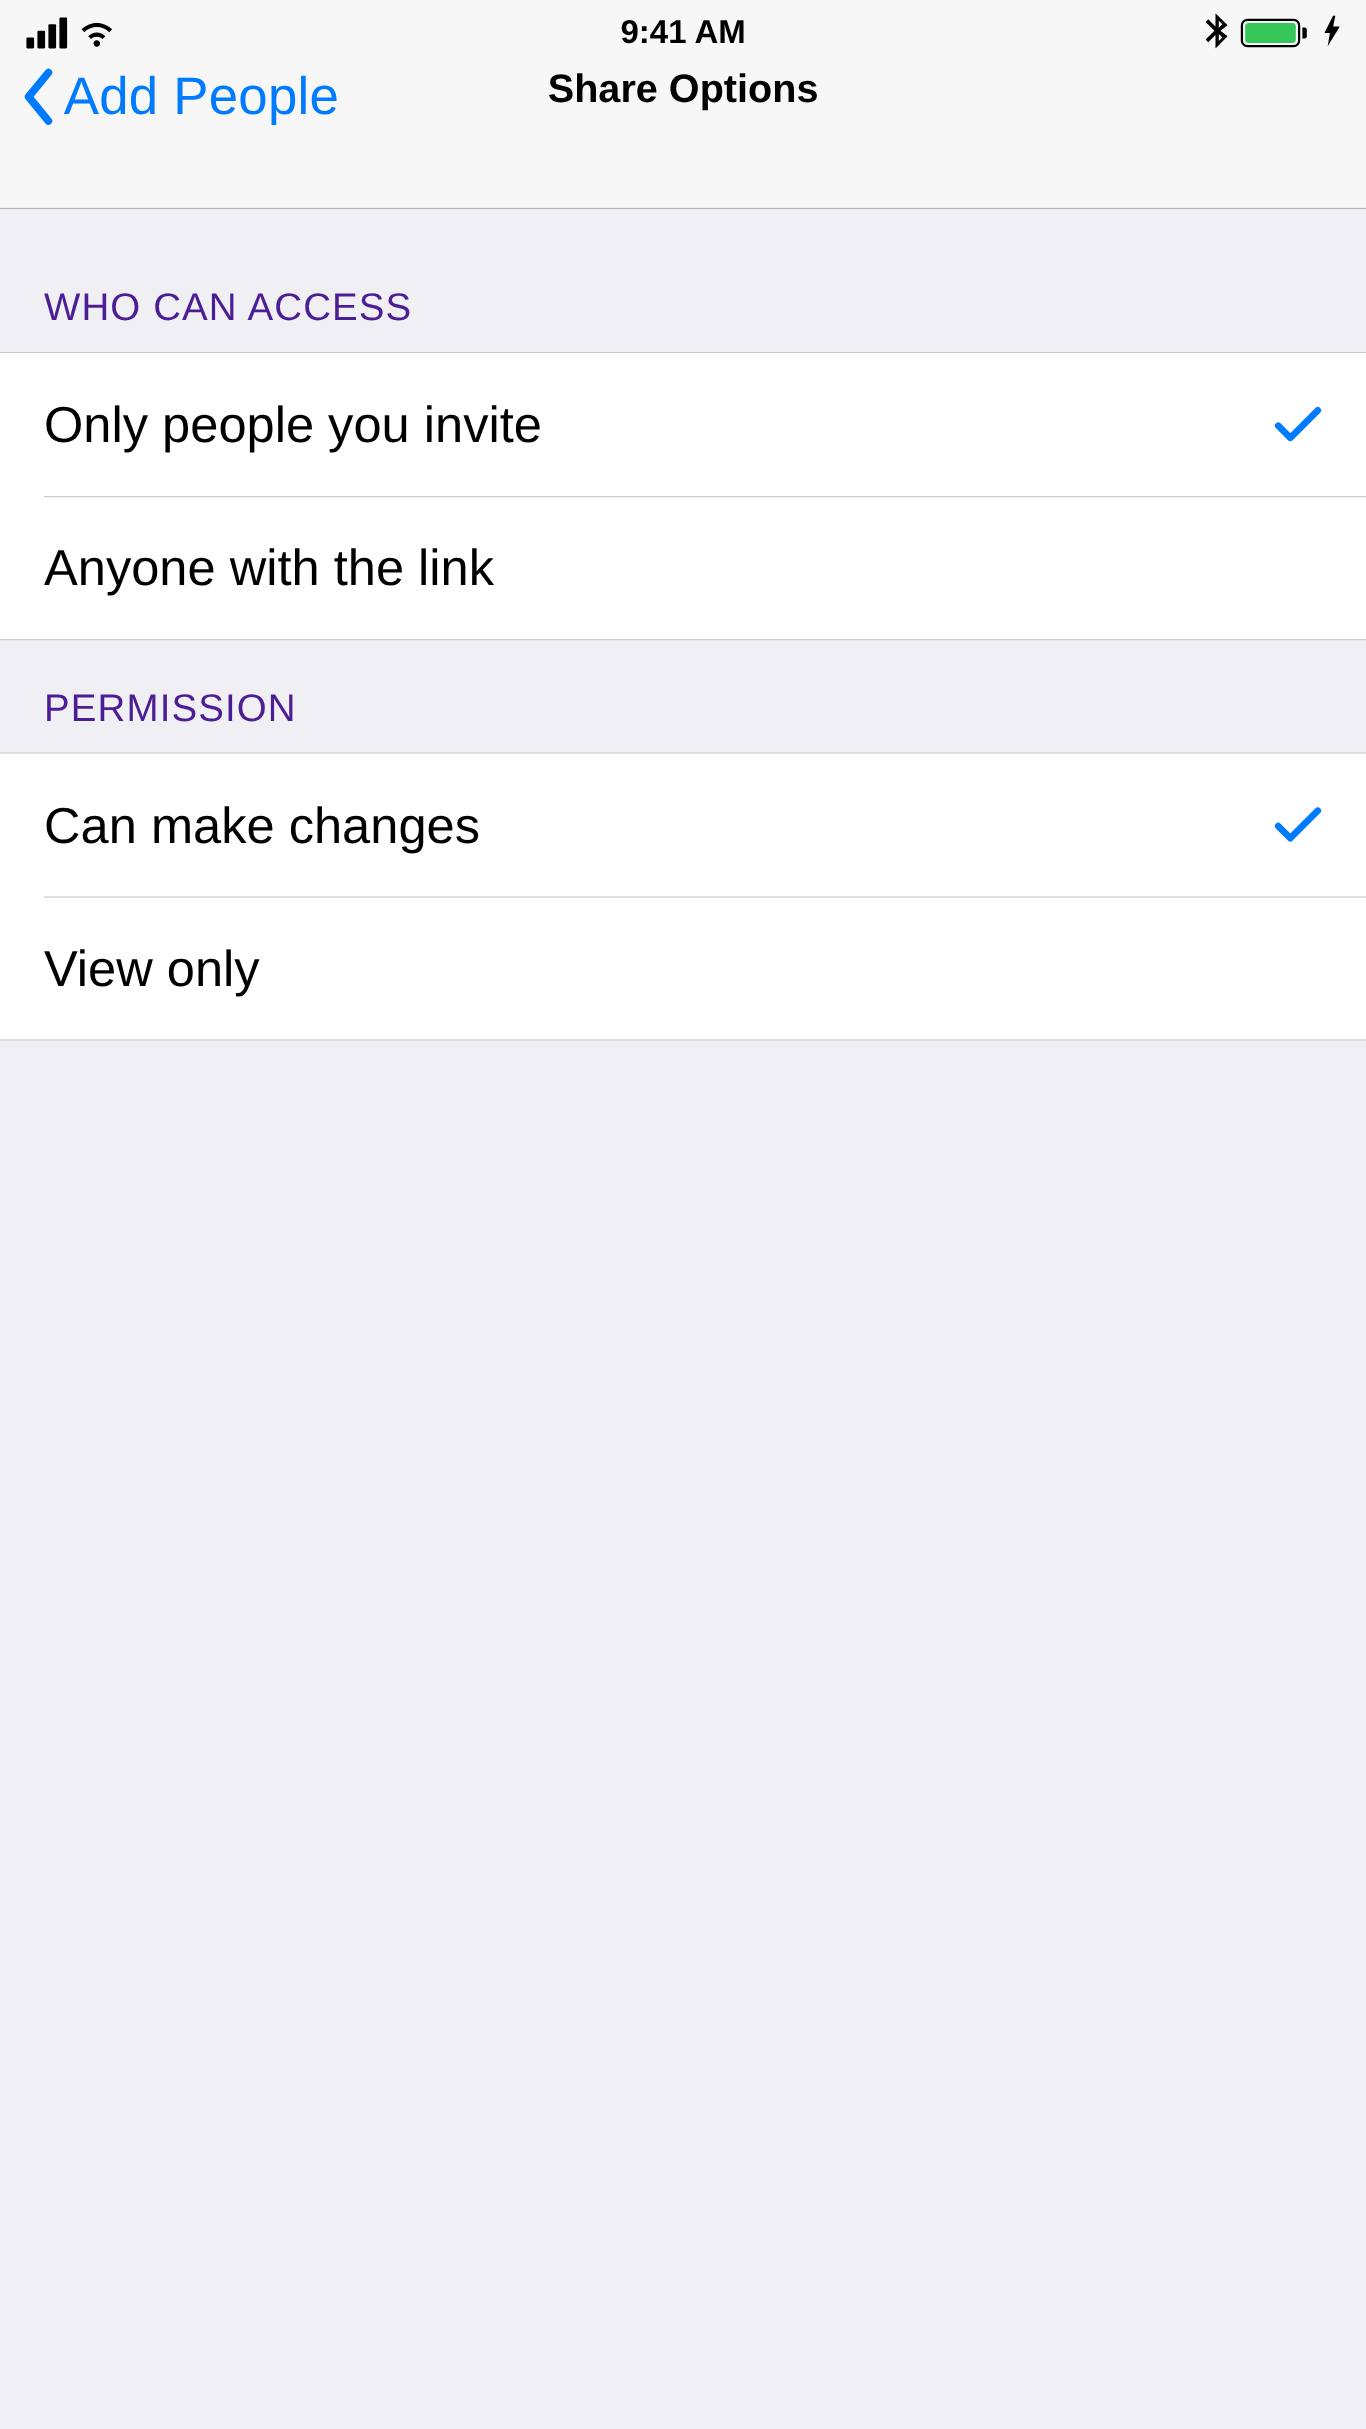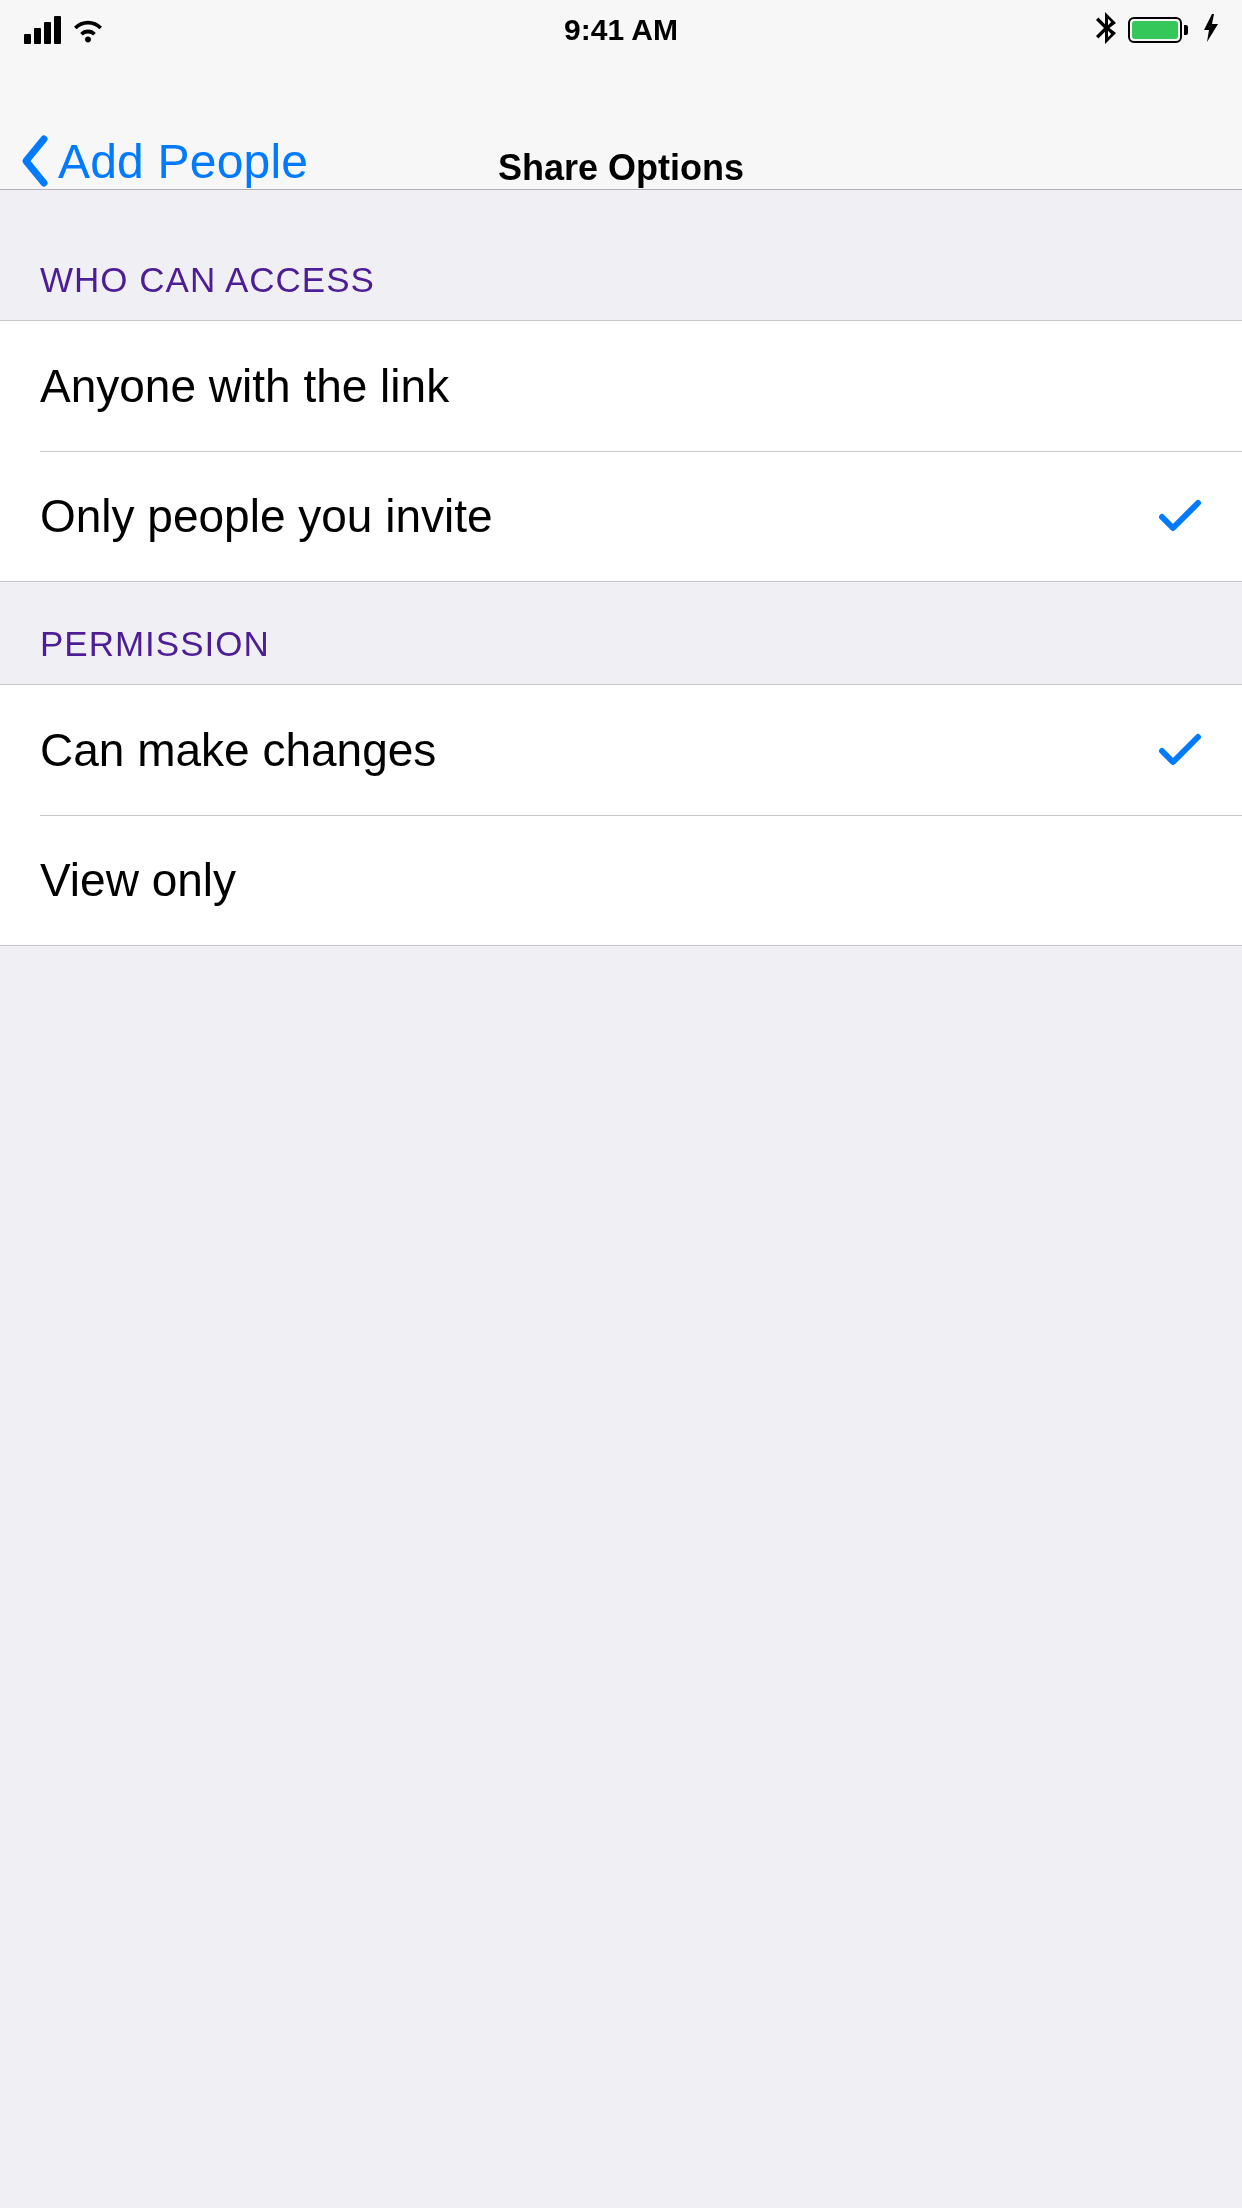--- a/index.html
+++ b/index.html
@@ -57,21 +57,21 @@
     }
     .battery-cap{width:4px;height:10px;background:#000;border-radius:0 2px 2px 0;margin-left:2px;}
     .bolt{margin-left:4px;}
 
     
     .nav-bar {
       height: 130px;
       background: #F7F7F8;
       position: relative;
       display:flex;
-      align-items:flex-end;
+      align-items:flex-start;
       border-bottom: 1px solid #B2B2B4;
     }
     .back-group{
       display:flex;align-items:center;gap:6px;
       padding-left:20px;
       color:#007AFF;
     }
     .back-chevron svg{display:block;}
     .back-label{font-size:48px;letter-spacing:0.2px;}
     .nav-title{
@@ -155,35 +155,35 @@
         </svg>
     </span>
     <span class="back-label">Add People</span>
   </div>
   <div class="nav-title">Share Options</div>
 </div>
 
 <div class="section-header">WHO CAN ACCESS</div>
 <div class="table-group">
   <div class="row">
+    <span>Only people you invite</span>
+    <span class="check">
+      <svg width="44" height="38" viewBox="0 0 44 38">
+          <path fill="none" stroke="#007AFF" stroke-width="6" stroke-linecap="round" stroke-linejoin="round" d="M4 20 L15 31 L40 6"></path>
+        </svg>
+    </span>
+  </div>
+  <div class="row">
     <span>Anyone with the link</span>
     <span class="check hidden">
       <svg width="44" height="38" viewBox="0 0 44 38">
           <path fill="none" stroke="#007AFF" stroke-width="6" stroke-linecap="round" stroke-linejoin="round" d="M4 20 L15 31 L40 6"></path>
         </svg>
     </span>
   </div>
-  <div class="row">
-    <span>Only people you invite</span>
-    <span class="check">
-      <svg width="44" height="38" viewBox="0 0 44 38">
-          <path fill="none" stroke="#007AFF" stroke-width="6" stroke-linecap="round" stroke-linejoin="round" d="M4 20 L15 31 L40 6"></path>
-        </svg>
-    </span>
-  </div>
 </div>
 
 <div class="section-header tight">PERMISSION</div>
 <div class="table-group">
   <div class="row">
     <span>Can make changes</span>
     <span class="check">
       <svg width="44" height="38" viewBox="0 0 44 38">
           <path fill="none" stroke="#007AFF" stroke-width="6" stroke-linecap="round" stroke-linejoin="round" d="M4 20 L15 31 L40 6"></path>
         </svg>

